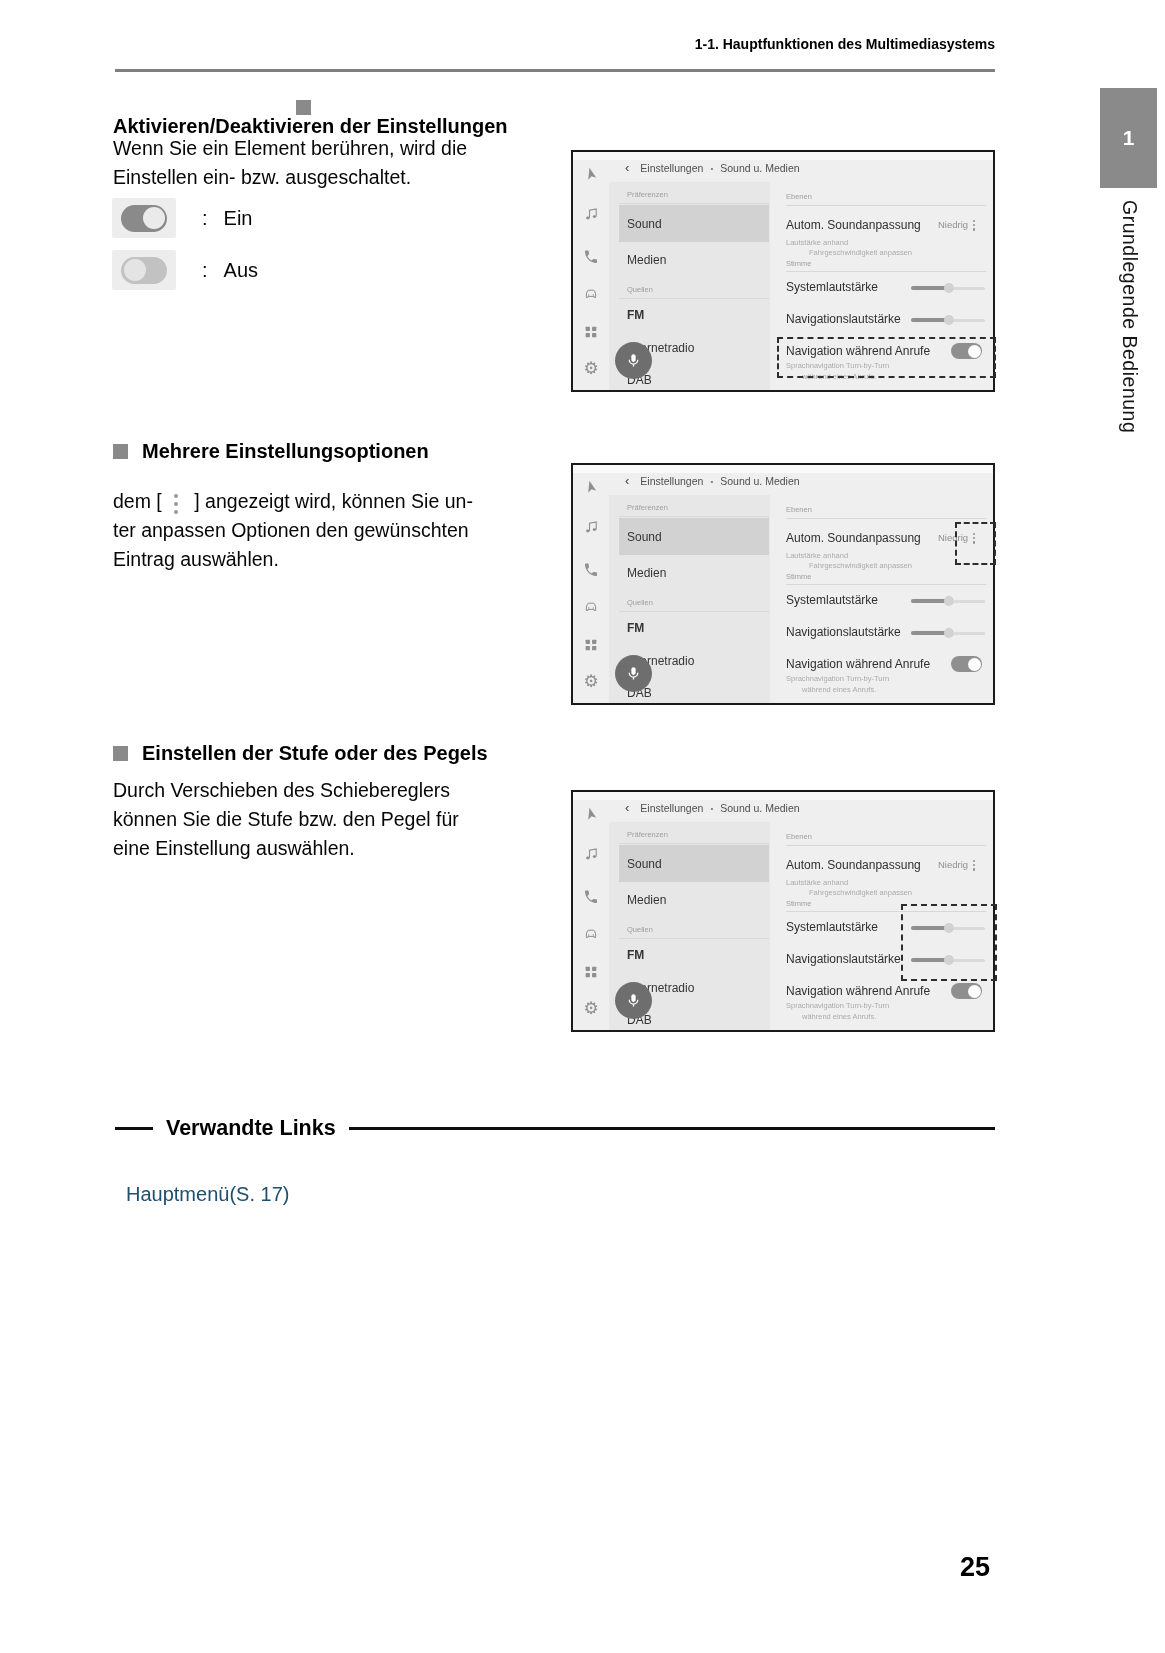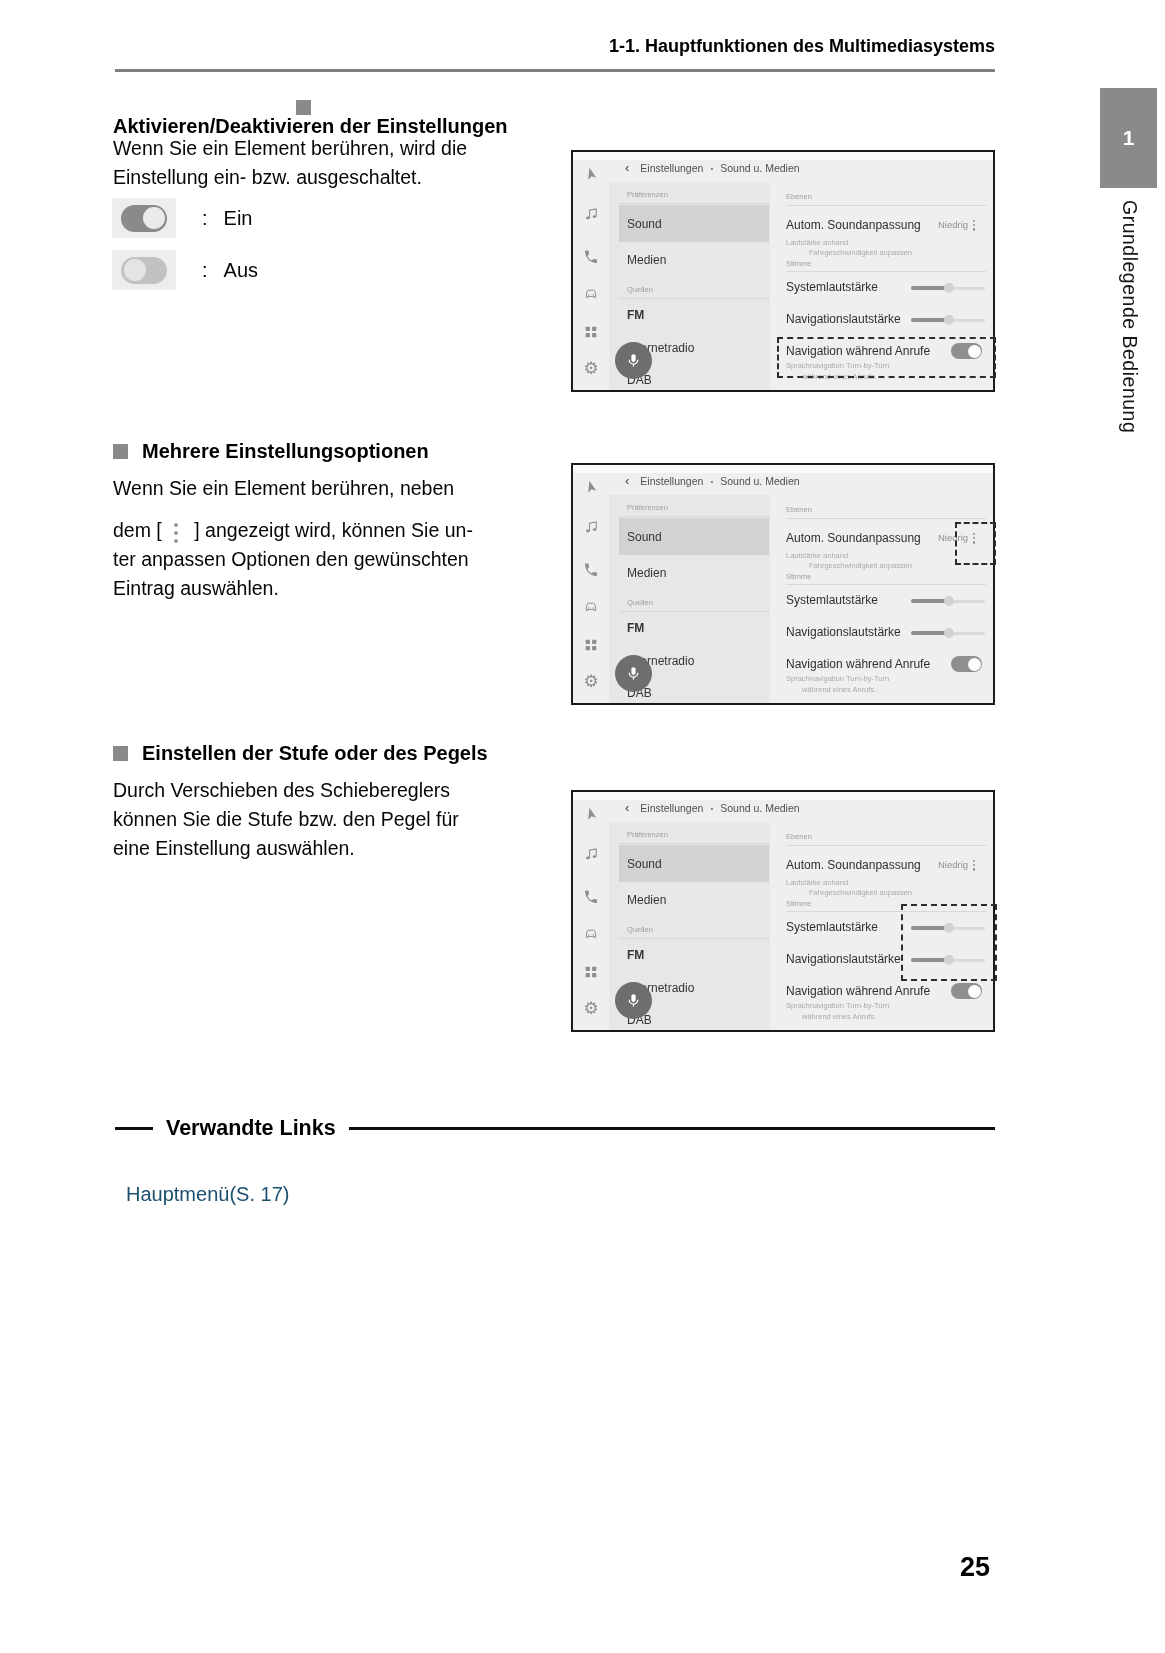--- a/index.html
+++ b/index.html
@@ -1,20 +1,20 @@
 <!DOCTYPE html>
 <html><head>
 <meta charset="utf-8">
 <style>
   html,body{margin:0;padding:0;background:#fff;}
   .page{position:relative;width:1165px;height:1653px;background:#ffffff;overflow:hidden;
         font-family:"Liberation Sans",sans-serif;color:#111;}
 
   
-  .header-title{position:absolute;top:36px;right:170px;font-size:18px;font-weight:bold;color:#000;}
+  .header-title{position:absolute;top:36px;right:170px;font-size:14px;font-weight:bold;color:#000;}
   .header-rule{position:absolute;left:115px;top:69px;width:880px;height:3px;background:#7f7f7f;}
   .chapter-tab{position:absolute;left:1100px;top:88px;width:57px;height:100px;background:#8a8a8a;
                display:flex;align-items:center;justify-content:center;}
   .chapter-tab .num{color:#fff;font-size:21px;font-weight:bold;}
   .side-label{position:absolute;left:1103px;top:200px;height:290px;width:52px;
               writing-mode:vertical-rl;display:flex;align-items:center;
               font-size:19.5px;color:#161616;letter-spacing:.5px;}
   .page-number{position:absolute;right:175px;top:1552px;font-size:27px;font-weight:bold;color:#000;}
 
   
@@ -110,21 +110,21 @@
     <span class="num">1</span>
   </div>
   <div class="side-label">Grundlegende Bedienung</div>
 
   <div class="sec-head s1-head">
     <span class="sq"></span>
     <span>Aktivieren/Deaktivieren der Einstellungen</span>
   </div>
   <div class="bodytext s1-body">
     <span class="bline">Wenn Sie ein Element berühren, wird die</span>
-    <span class="bline">Einstellung ein- bzw. ausgeschaltet.</span>
+    <span class="bline">Einstellen ein- bzw. ausgeschaltet.</span>
   </div>
   <div class="legend-row on">
     <span class="toggle-card">
       <span class="pill on">
           <span class="knob"></span>
         </span>
     </span>
     <span class="legend-colon">:</span>
     <span class="legend-word">Ein</span>
   </div>
@@ -240,21 +240,20 @@
     <div class="hl hl-toggle-row"></div>
 
   </div>
 </div>
 
   <div class="sec-head s2-head">
     <span class="sq"></span>
     <span>Mehrere Einstellungsoptionen</span>
   </div>
   <div class="bodytext s2-body">
-    <span class="bline">Wenn Sie ein Element berühren, neben</span>
     <span class="opt-line">
       <span>dem [</span>
       <span class="inline-dots">
           <i></i>
           <i></i>
           <i></i>
         </span>
       <span>] angezeigt wird, können Sie un-</span>
     </span>
     <span class="bline">ter anpassen Optionen den gewünschten</span>

